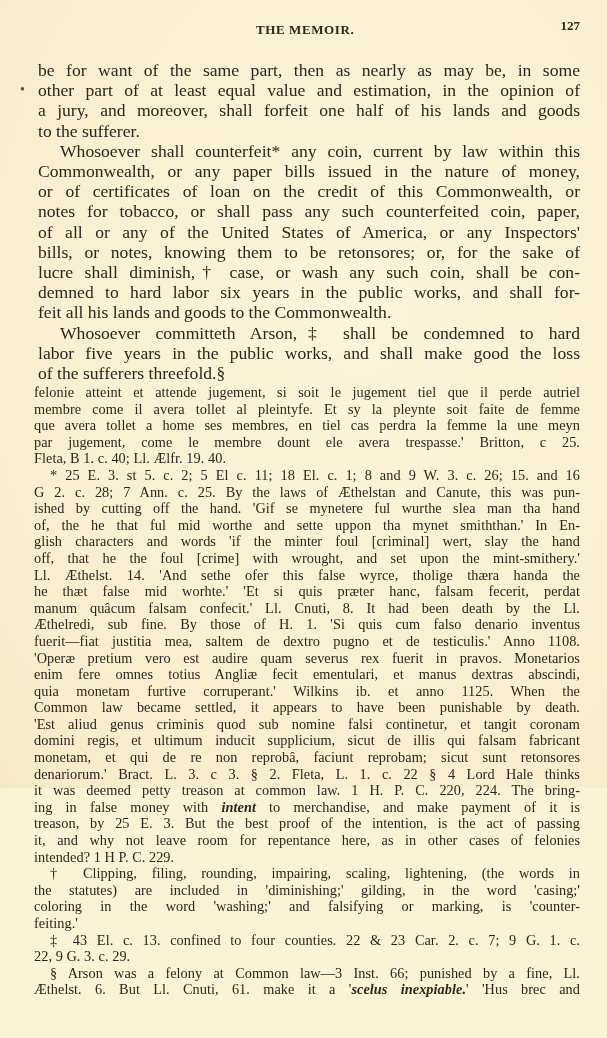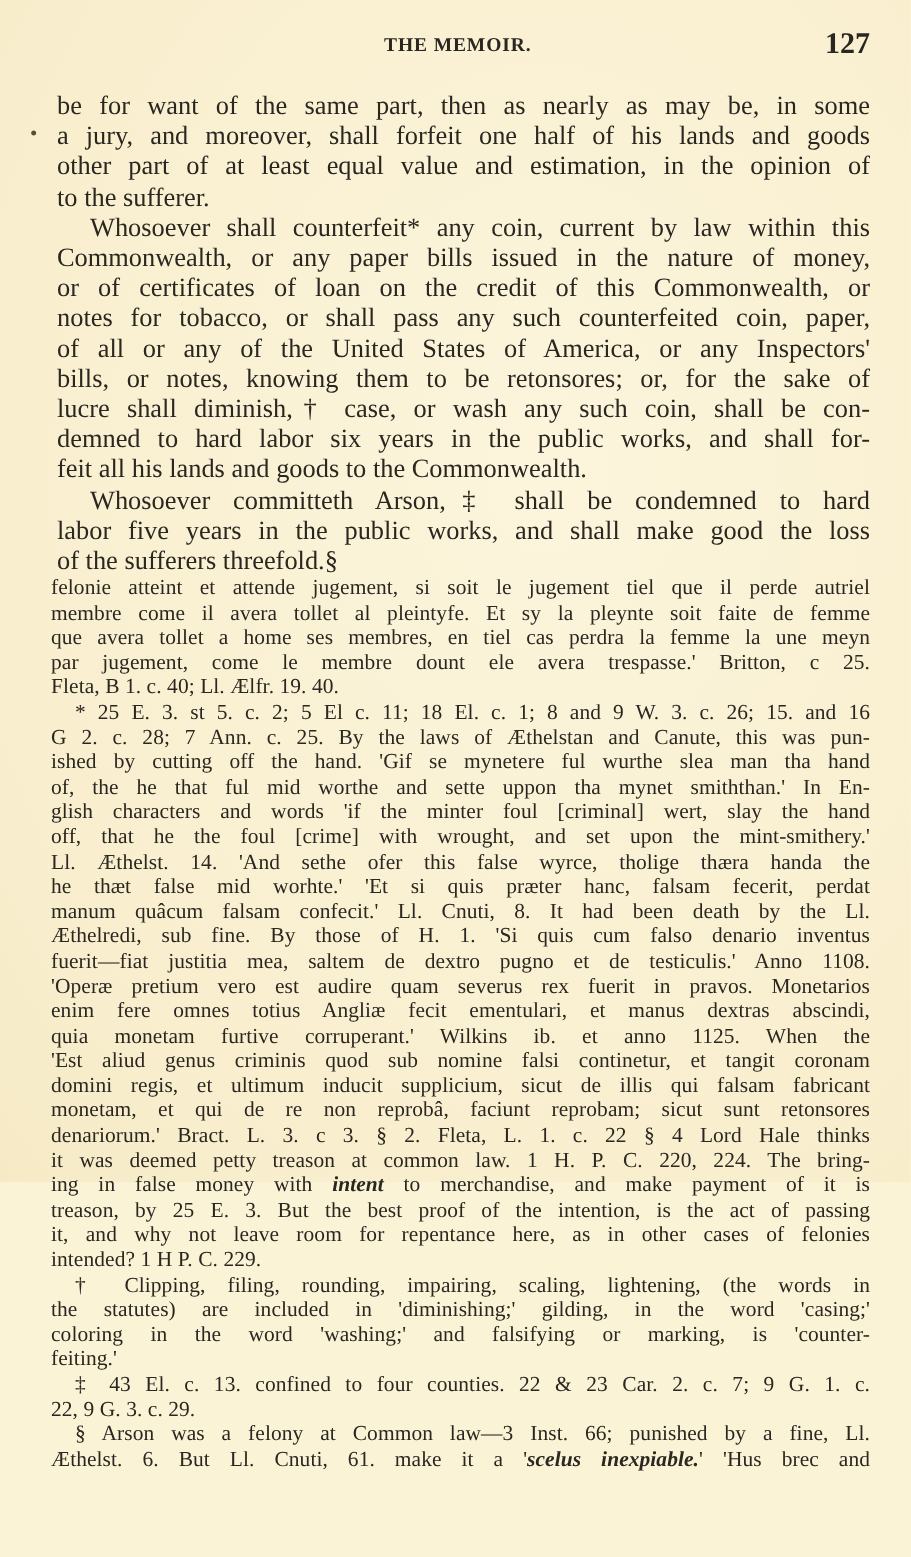--- a/index.html
+++ b/index.html
@@ -7,21 +7,21 @@
     width: 607px; height: 1038px; overflow: hidden;
     background: #fbf3d6;
     font-family: "Liberation Serif", "DejaVu Serif", serif;
     color: #2a2620;
     position: relative;
   }
   .page { position: absolute; left: 0; top: 0; width: 607px; height: 788px;
     background: radial-gradient(ellipse at 60% 40%, #fcf5dc 0%, #f9efcf 70%, #f6eac6 100%); }
   .header { position: absolute; top: 18px; left: 38px; width: 542px; height: 24px; }
   .running-title { position: absolute; left: 218px; top: 4px; font-size: 13px; letter-spacing: 0.6px; font-weight: bold; }
-  .page-number { position: absolute; right: 0; top: 0; font-size: 20px; font-weight: bold; }
+  .page-number { position: absolute; right: 0; top: 0; font-size: 13px; font-weight: bold; }
   .body-text { position: absolute; left: 38px; top: 60px; width: 542px; font-size: 17.6px; line-height: 20.2px; text-align: justify; }
   .body-text p { margin: 0; }
   .line { display: block; white-space: nowrap; text-align: justify; text-align-last: justify; }
   .line.last { text-align-last: left; }
   .notes { position: absolute; left: 34px; top: 384px; width: 546px; font-size: 14.3px; line-height: 16.6px; }
   .notes .line { letter-spacing: 0.05px; }
   .notes .ind { padding-left: 16px; }
   .marker { position: absolute; font-size: 14px; color: #5a4c38; }
   em { font-style: italic; font-weight: bold; }
 </style>
@@ -33,22 +33,22 @@
   <div class="header">
     <span class="running-title">THE MEMOIR.</span>
     <span class="page-number">127</span>
   </div>
 
   <span class="marker" style="left:20px; top:82px;">•</span>
 
   <div class="body-text">
     <p>
       <span class="line">be for want of the same part, then as nearly as may be, in some</span>
+      <span class="line">other part of at least equal value and estimation, in the opinion of</span>
       <span class="line">a jury, and moreover, shall forfeit one half of his lands and goods</span>
-      <span class="line">other part of at least equal value and estimation, in the opinion of</span>
       <span class="line last">to the sufferer.</span>
     </p>
     <p>
       <span class="line" style="padding-left:22px">Whosoever shall counterfeit* any coin, current by law within this</span>
       <span class="line">Commonwealth, or any paper bills issued in the nature of money,</span>
       <span class="line">or of certificates of loan on the credit of this Commonwealth, or</span>
       <span class="line">notes for tobacco, or shall pass any such counterfeited coin, paper,</span>
       <span class="line">of all or any of the United States of America, or any Inspectors'</span>
       <span class="line">bills, or notes, knowing them to be retonsores; or, for the sake of</span>
       <span class="line">lucre shall diminish,† case, or wash any such coin, shall be con-</span>
@@ -78,20 +78,21 @@
       <span class="line">glish characters and words 'if the minter foul [criminal] wert, slay the hand</span>
       <span class="line">off, that he the foul [crime] with wrought, and set upon the mint-smithery.'</span>
       <span class="line">Ll. Æthelst. 14.  'And sethe ofer this false wyrce, tholige thæra handa the</span>
       <span class="line">he thæt false mid worhte.'  'Et si quis præter hanc, falsam fecerit, perdat</span>
       <span class="line">manum quâcum falsam confecit.'  Ll. Cnuti, 8.  It had been death by the Ll.</span>
       <span class="line">Æthelredi, sub fine.  By those of H. 1. 'Si quis cum falso denario inventus</span>
       <span class="line">fuerit—fiat justitia mea, saltem de dextro pugno et de testiculis.'  Anno 1108.</span>
       <span class="line">'Operæ pretium vero est audire quam severus rex fuerit in pravos.  Monetarios</span>
       <span class="line">enim fere omnes totius Angliæ fecit ementulari, et manus dextras abscindi,</span>
       <span class="line">quia monetam furtive corruperant.'  Wilkins ib. et anno 1125.  When the</span>
+      <span class="line">Common law became settled, it appears to have been punishable by death.</span>
       <span class="line">'Est aliud genus criminis quod sub nomine falsi continetur, et tangit coronam</span>
       <span class="line">domini regis, et ultimum inducit supplicium, sicut de illis qui falsam fabricant</span>
       <span class="line">monetam, et qui de re non reprobâ, faciunt reprobam; sicut sunt retonsores</span>
       <span class="line">denariorum.'  Bract. L. 3. c 3. § 2.  Fleta, L. 1. c. 22 § 4  Lord Hale thinks</span>
       <span class="line">it was deemed petty treason at common law. 1 H. P. C. 220, 224.  The bring-</span>
       <span class="line"><span>ing in false money with </span><em>intent</em><span> to merchandise, and make payment of it is</span></span>
       <span class="line">treason, by 25 E. 3.  But the best proof of the intention, is the act of passing</span>
       <span class="line">it, and why not leave room for repentance here, as in other cases of felonies</span>
       <span class="line last">intended?  1 H  P. C. 229.</span>
     </div>

